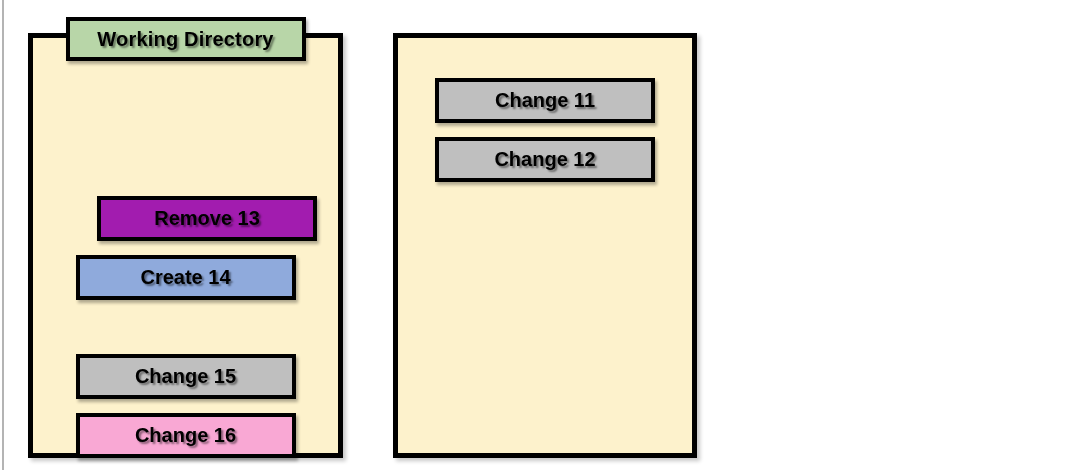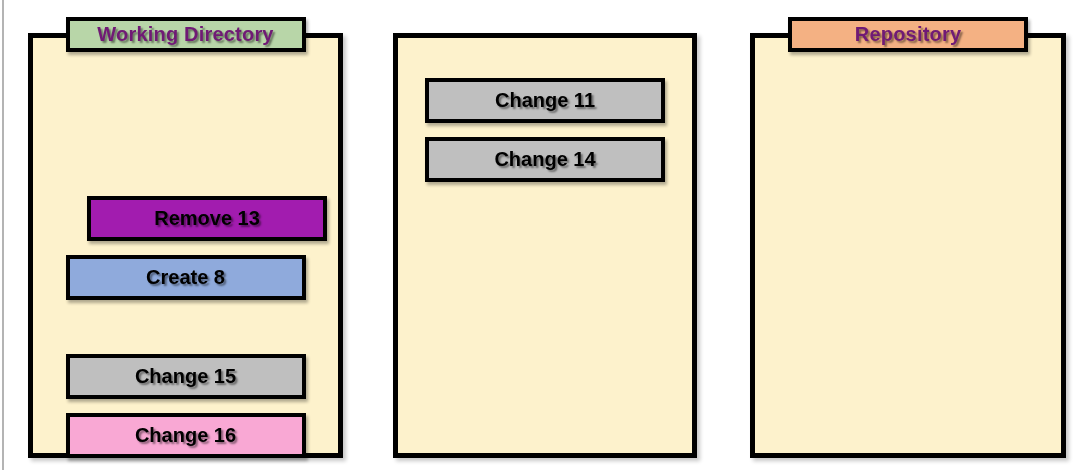--- a/index.html
+++ b/index.html
@@ -27,45 +27,45 @@
   }
   .panel-wd    { left: 28px;  width: 315px; }
   .panel-stage { left: 393px; width: 304px; }
   .panel-repo  { left: 750px; width: 316px; }
   .tab {
     position: absolute;
     top: -21px;
     left: 50%;
     transform: translateX(-50%);
     width: 240px;
-    height: 35px;
+    height: 44px;
     border: 4px solid #000;
     box-sizing: border-box;
     display: flex;
     align-items: center;
     justify-content: center;
     font-size: 20px;
     font-weight: bold;
-    color: #701a75;
+    color: #000000;
     letter-spacing: 0.2px;
     text-shadow: 2px 2px 2px rgba(0,0,0,0.45);
     box-shadow: 2px 3px 3px rgba(0,0,0,0.3);
     z-index: 2;
     white-space: nowrap;
   }
   .items {
     display: flex;
     flex-direction: column;
     align-items: center;
     gap: 14px;
   }
   .panel-wd .items    { padding-top: 158px; }
   .panel-stage .items { padding-top: 40px; }
   .item {
-    width: 240px;
+    width: 220px;
     height: 45px;
     border: 4px solid #000;
     box-sizing: border-box;
     display: flex;
     align-items: center;
     justify-content: center;
     font-size: 20px;
     font-weight: bold;
     color: #000;
     text-shadow: 2px 2px 2px rgba(0,0,0,0.45);
@@ -75,30 +75,26 @@
 </head>
 <body>
 
 <div class="canvas" style="background: rgb(255, 255, 255);">
   <div class="edge-line" style="background: rgb(180, 180, 180);"></div>
 
   <section class="panel panel-wd" id="panel-0" style="background: rgb(253, 242, 204);">
     <div class="tab" style="background: rgb(184, 214, 168);">Working Directory</div>
     <div class="items">
         <div class="item" style="background: #a21caf; margin-left: 43px;">Remove 13</div>
-        <div class="item" style="background: rgb(143, 170, 220);">Create 8</div>
+        <div class="item" style="background: rgb(143, 170, 220);">Create 14</div>
         <div class="item" style="background: rgb(191, 191, 191); margin-top: 40px;">Change 15</div>
         <div class="item" style="background: #f9a8d4;">Change 16</div>
       </div>
   </section>
 
   <section class="panel panel-stage" id="panel-1" style="background: rgb(253, 242, 204);">
     <div class="items">
         <div class="item" style="background: rgb(191, 191, 191);">Change 11</div>
-        <div class="item" style="background: rgb(191, 191, 191);">Change 14</div>
+        <div class="item" style="background: rgb(191, 191, 191);">Change 12</div>
       </div>
   </section>
 
-  <section class="panel panel-repo" id="panel-2" style="background: rgb(253, 242, 204);">
-    <div class="tab" style="background: rgb(244, 177, 131);">Repository</div>
-    <div class="items"></div>
-  </section>
 </div>
 
 </body></html>

